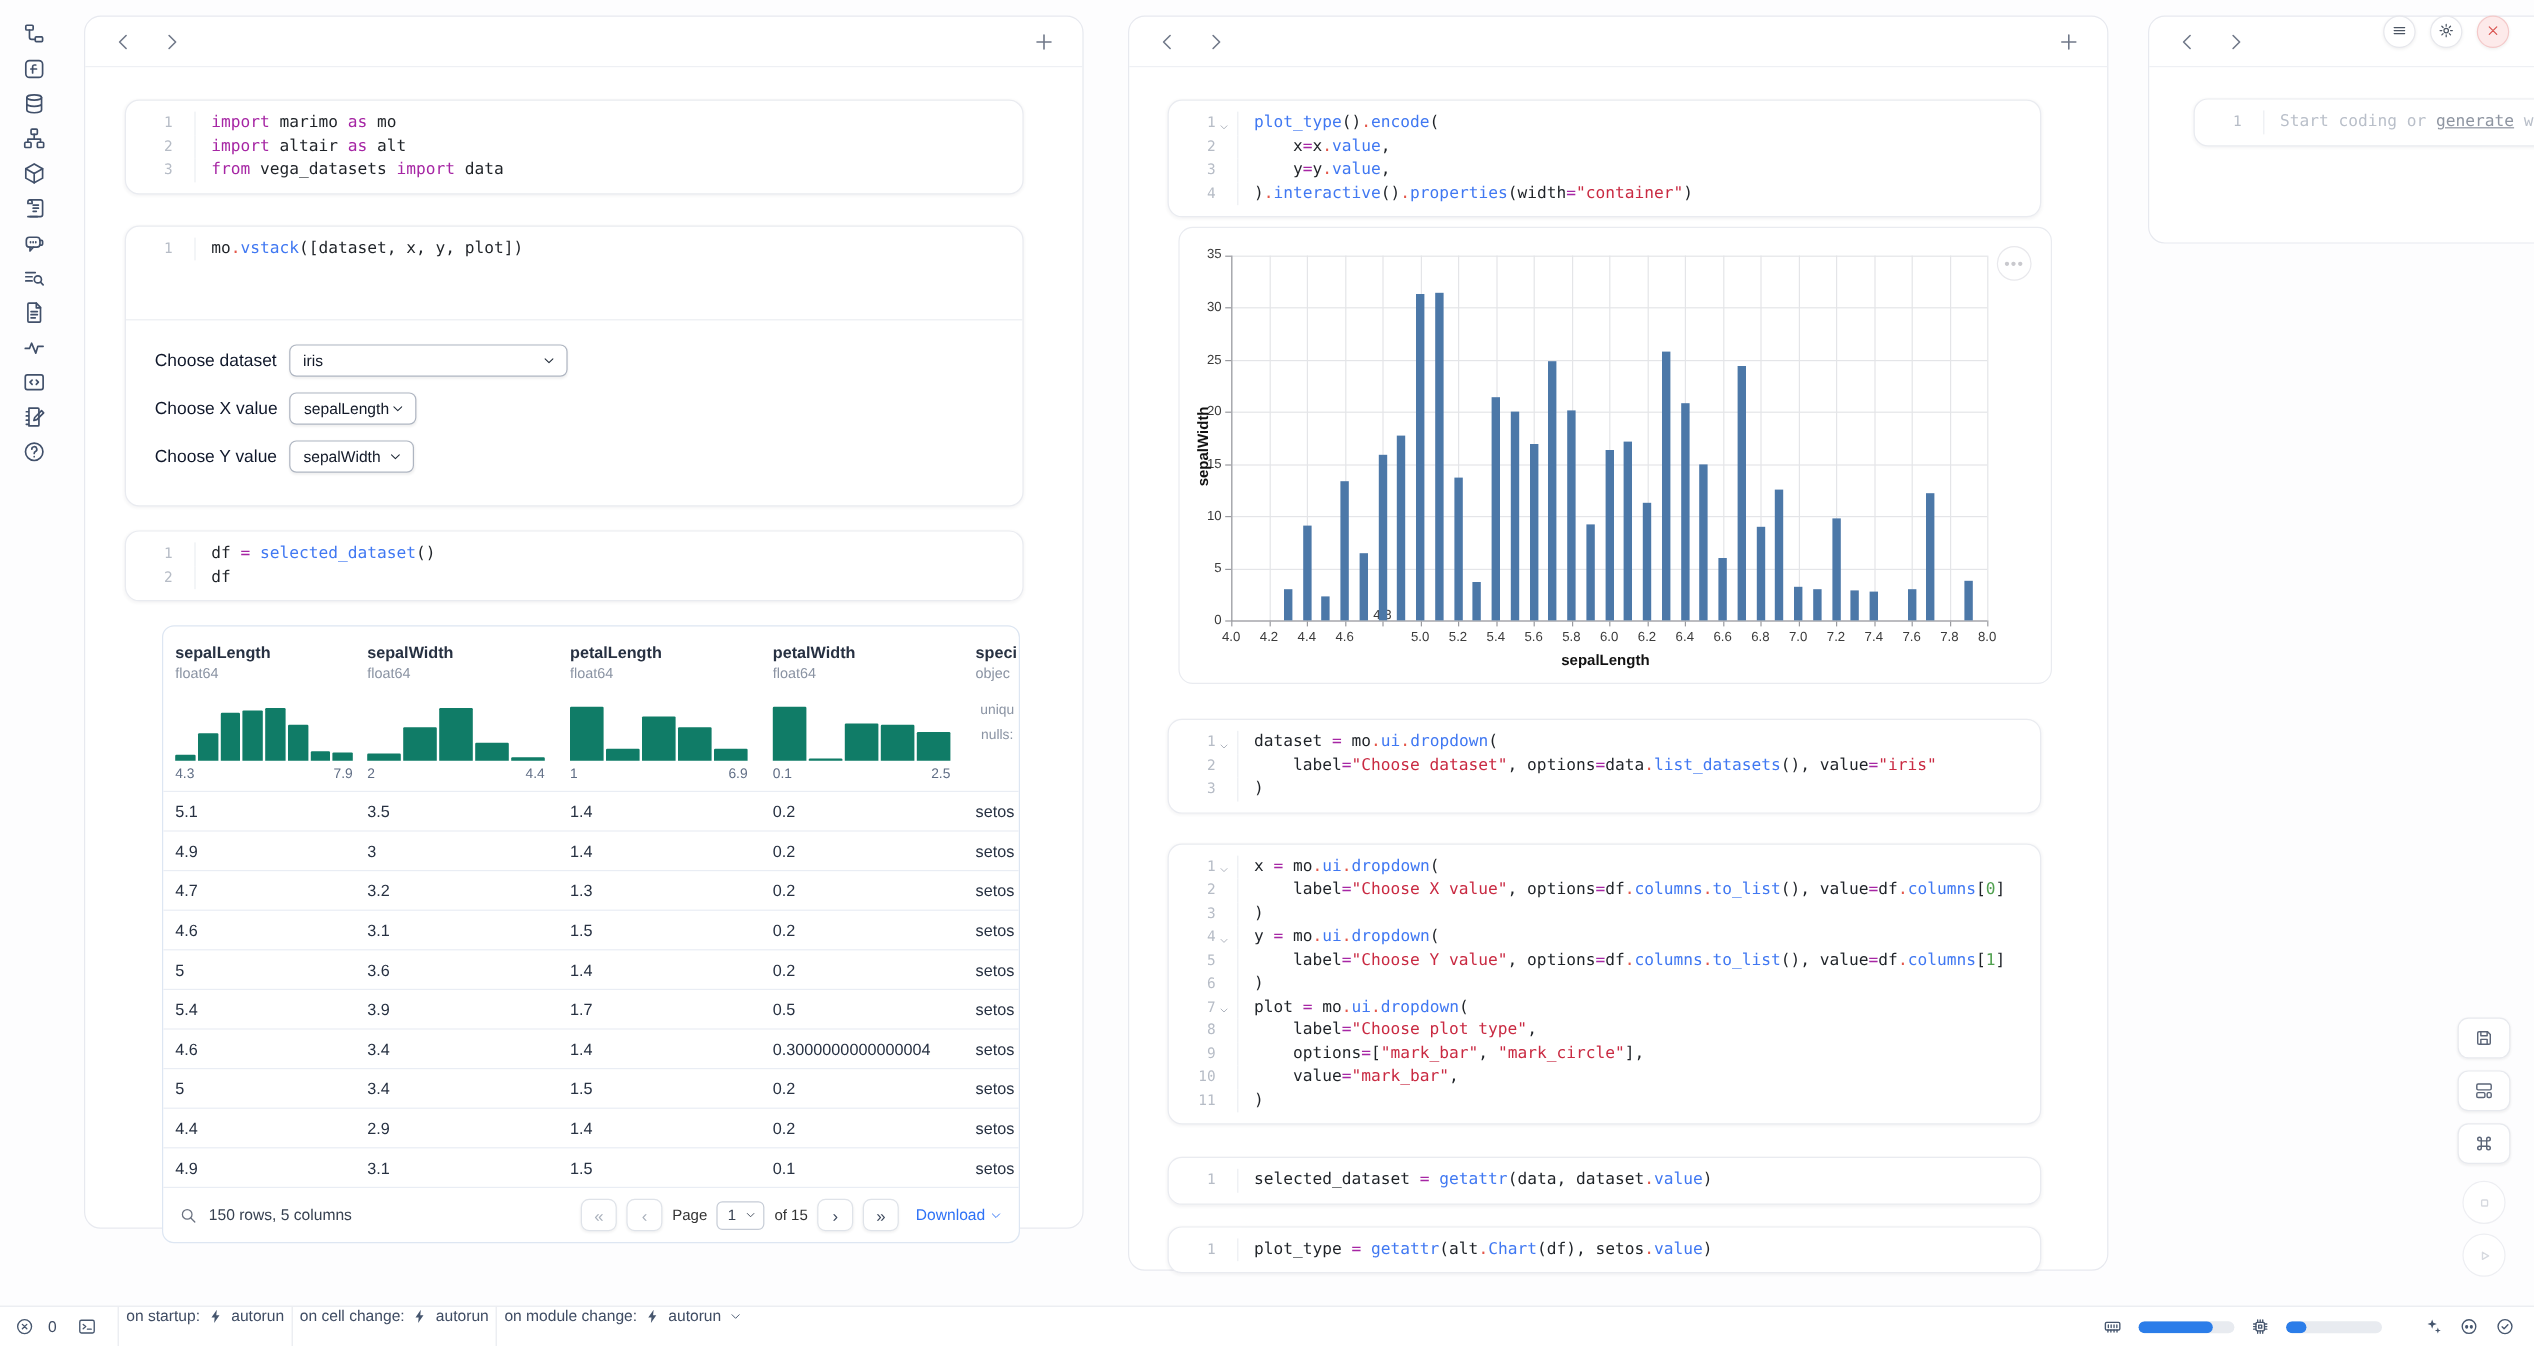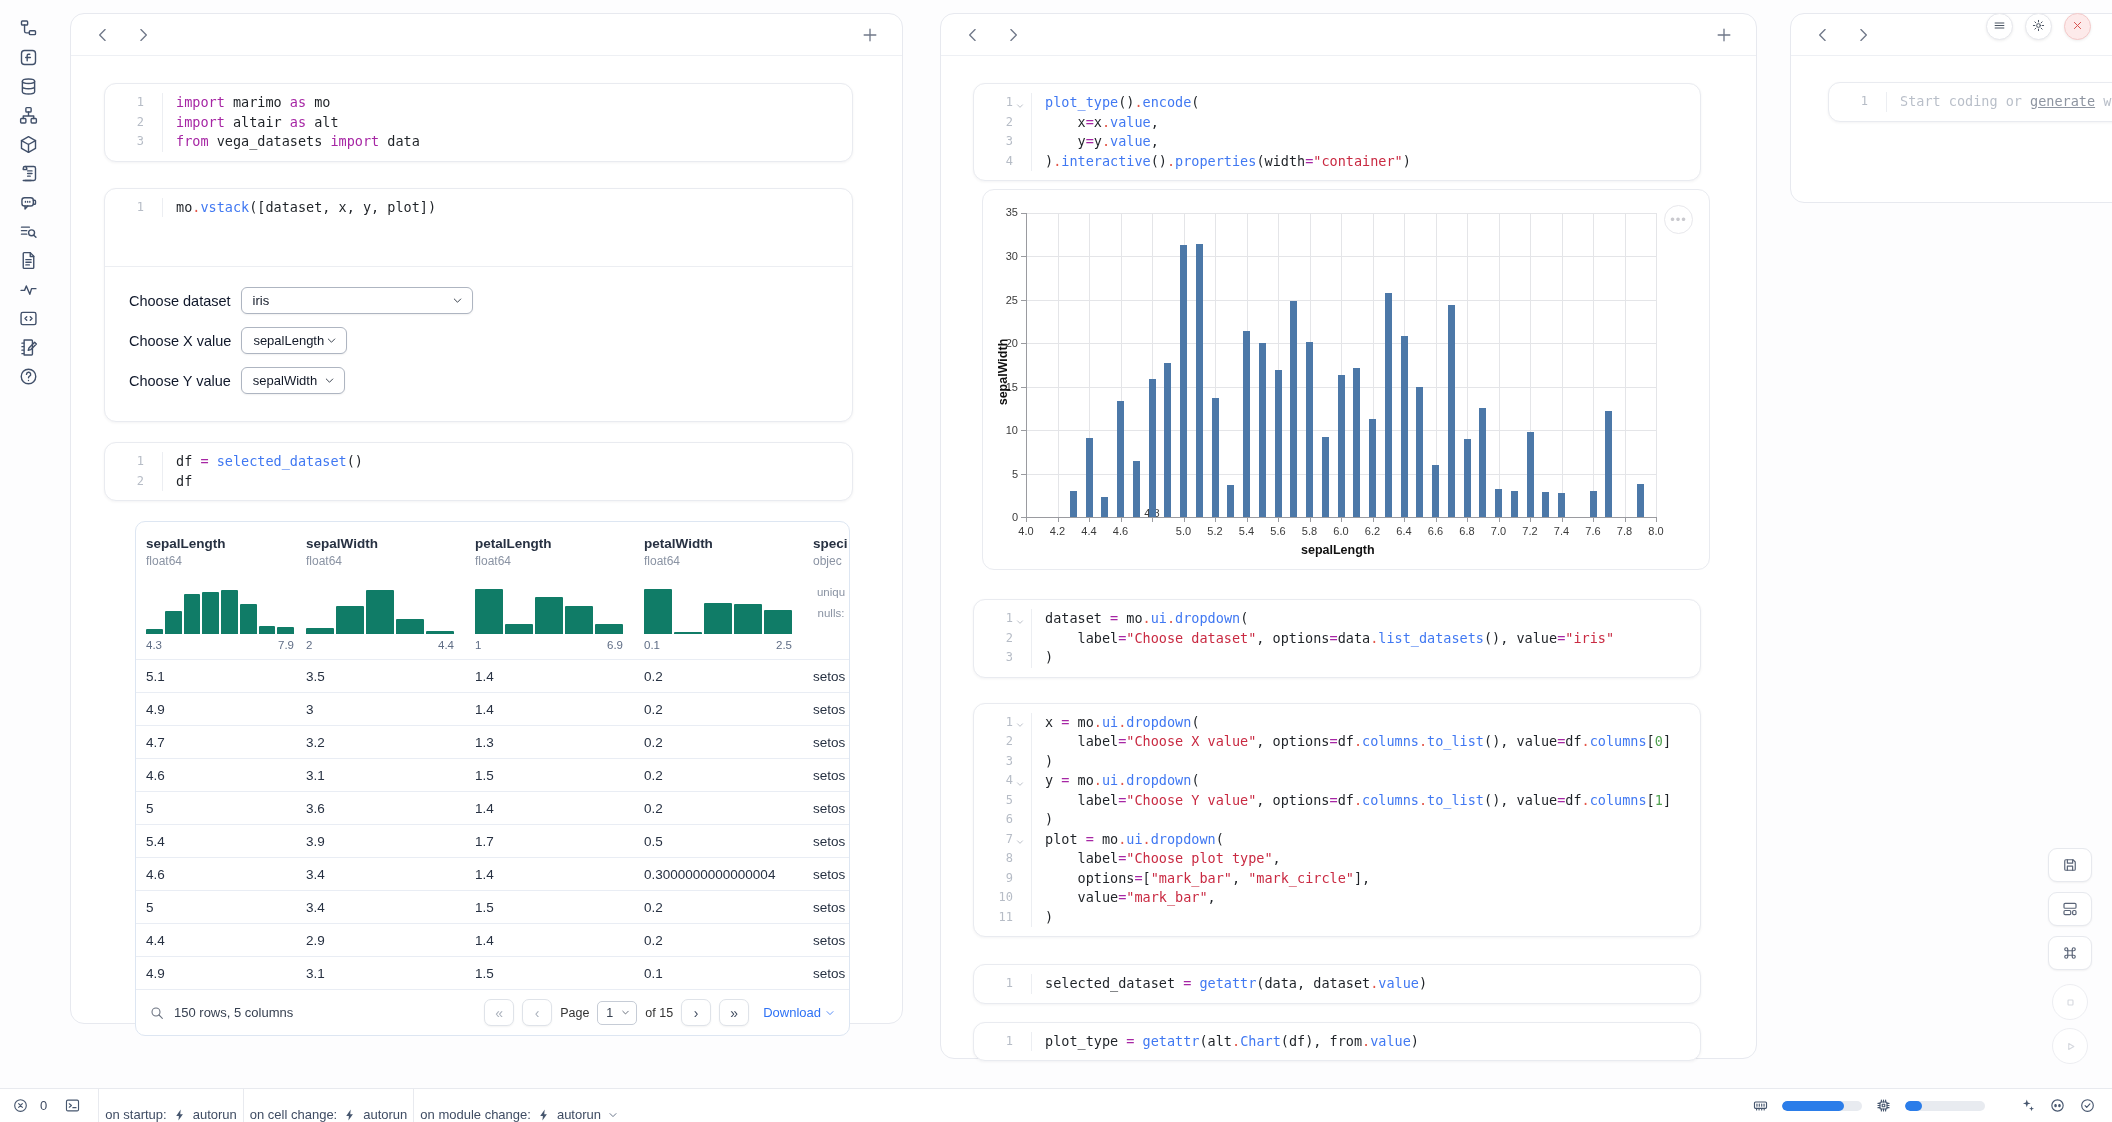--- a/index.html
+++ b/index.html
@@ -750,21 +750,21 @@
             </div>
           </div>
         </div>
         <div class="cell c2w" style="margin-top: 18px;">
           <div class="code">
             <div class="cl">
               <span class="gut">
                 <span>1</span>
                 <span class="nofold"></span>
               </span>
-              <span class="ct"><span class="tk-t">plot_type </span><span class="tk-kw">=</span><span class="tk-t"> </span><span class="tk-fn">getattr</span><span class="tk-t">(alt</span><span class="tk-dot">.</span><span class="tk-fn">Chart</span><span class="tk-t">(df), from</span><span class="tk-dot">.</span><span class="tk-fn">value</span><span class="tk-t">)</span></span>
+              <span class="ct"><span class="tk-t">plot_type </span><span class="tk-kw">=</span><span class="tk-t"> </span><span class="tk-fn">getattr</span><span class="tk-t">(alt</span><span class="tk-dot">.</span><span class="tk-fn">Chart</span><span class="tk-t">(df), setos</span><span class="tk-dot">.</span><span class="tk-fn">value</span><span class="tk-t">)</span></span>
             </div>
           </div>
         </div>
       </div>
   </section>
 
   <section class="col" id="col3">
     <div class="col-head">
       <button class="nav-btn"><svg viewBox="0 0 24 24" fill="none" stroke="currentColor" stroke-width="1.6" stroke-linecap="round" stroke-linejoin="round">
             <path d="M14.5 5.5L8 12l6.5 6.5"></path>
@@ -843,21 +843,21 @@
     <div class="sb-left">
       <span class="sbi"><svg viewBox="0 0 24 24" fill="none" stroke="currentColor" stroke-width="1.6" stroke-linecap="round" stroke-linejoin="round">
             <circle cx="12" cy="12" r="8.2"></circle>
             <path d="M9.4 9.4l5.2 5.2M14.6 9.4l-5.2 5.2"></path>
           </svg></span>
       <span>0</span>
       <span class="sbi" style="margin-left:6px"><svg viewBox="0 0 24 24" fill="none" stroke="currentColor" stroke-width="1.6" stroke-linecap="round" stroke-linejoin="round">
             <rect x="3.5" y="4.5" width="17" height="15" rx="2"></rect>
             <path d="M7.5 9.5l3 2.5-3 2.5M12.5 15h4.5"></path>
           </svg></span>
-      <div id="runmodes" style="display:flex;align-items:flex-end;height:100%">
+      <div id="runmodes" style="display:flex;align-items:flex-start;height:100%">
           <span class="sep"></span>
           <span class="run-group">
             <span>on startup:</span>
             <span class="bolt"><svg viewBox="0 0 24 24" fill="currentColor">
                 <path d="M13.2 2.5L5.5 13.5h4.6l-.8 8 7.7-11h-4.6l.8-8z"></path>
               </svg></span>
             <span>autorun</span>
           </span>
           <span class="sep"></span>
           <span class="run-group">

